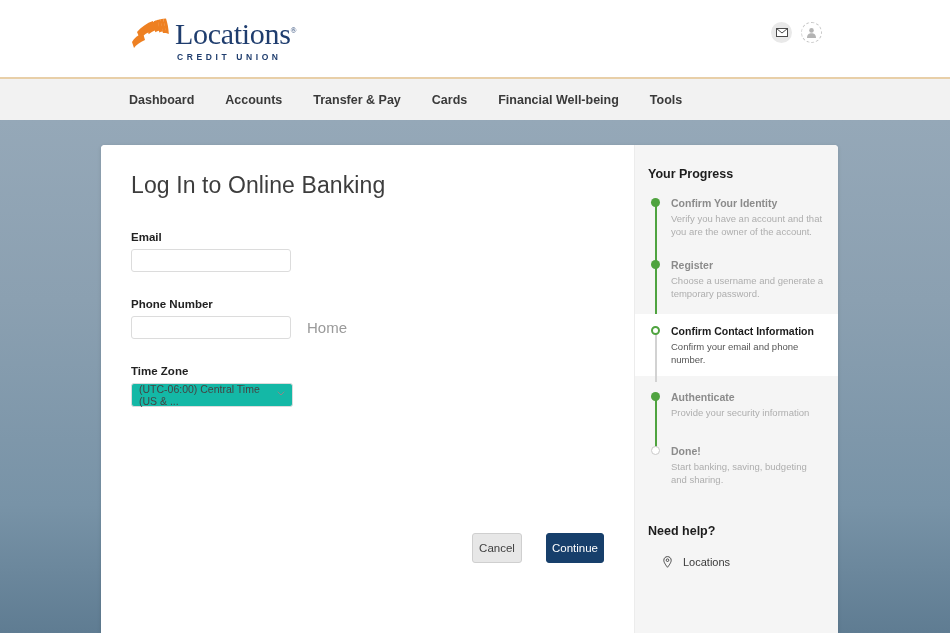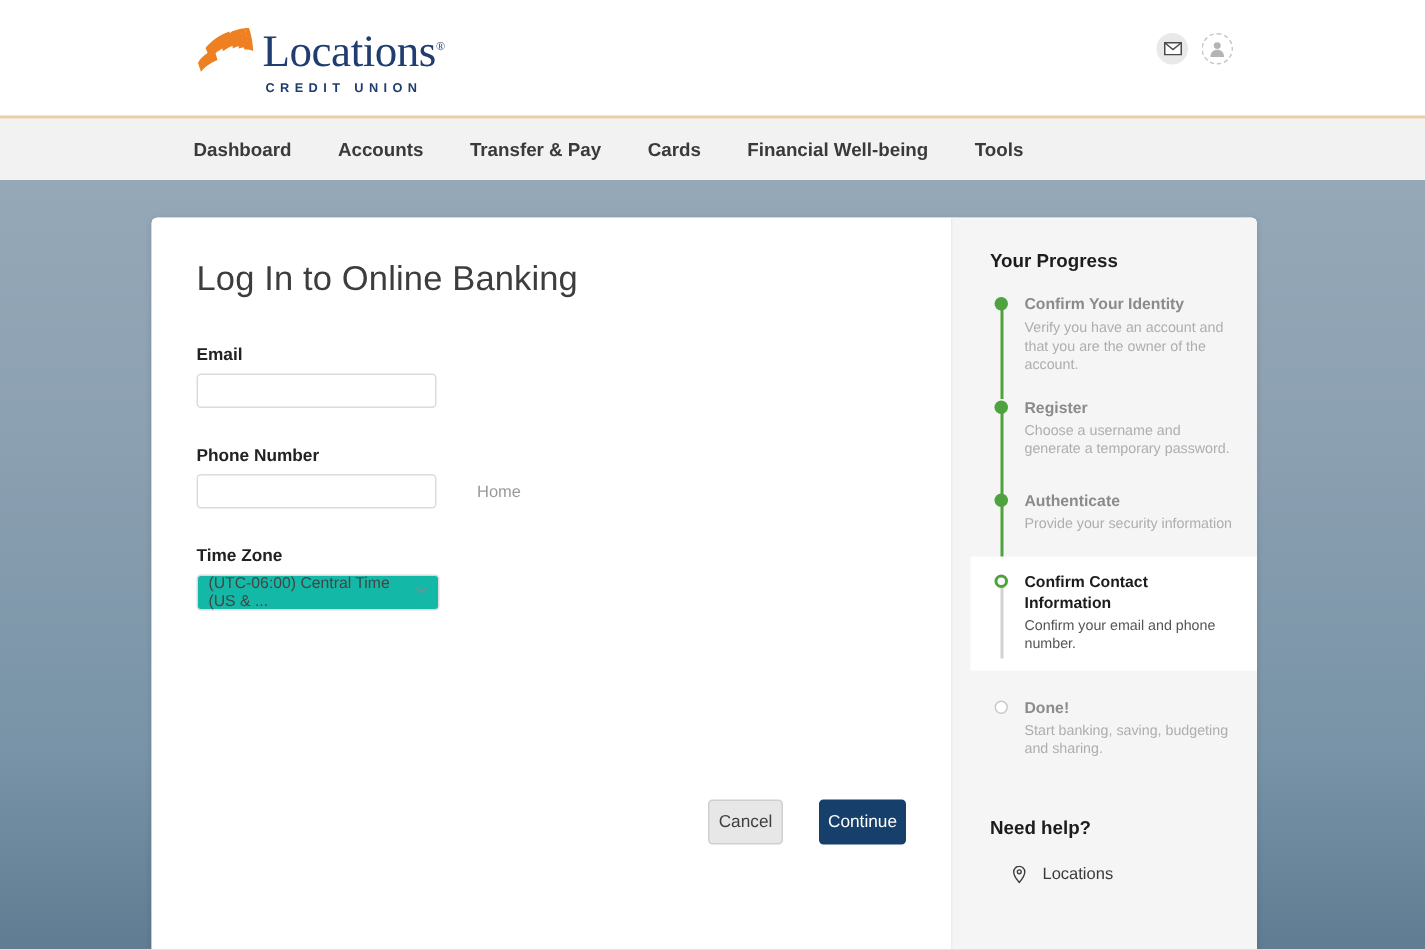--- a/index.html
+++ b/index.html
@@ -89,21 +89,21 @@
   }
   .text-input {
     width: 160px; height: 23px;
     border: 1px solid #dcdcdc; border-radius: 3px;
     background: #fff; font-size: 11.5px; color: #333;
     padding: 0 7px; outline: none;
     font-family: "Liberation Sans", sans-serif;
   }
   .phone-row { display: flex; align-items: center; }
   .phone-type {
-    font-size: 11px; color: #9a9a9a; margin-left: 27px;
+    font-size: 15px; color: #9a9a9a; margin-left: 16px;
   }
   .select-wrap { position: relative; width: 162px; }
   .select-input {
     width: 162px; height: 24px;
     border: 1px solid #dcdcdc; border-radius: 3px;
     background: #14b8a6; font-size: 10.5px; color: #444;
     padding: 0 20px 0 7px; outline: none; appearance: none;
     font-family: "Liberation Sans", sans-serif;
     display:flex; align-items:center;
   }
@@ -128,21 +128,20 @@
   .btn-continue {
     width: 58px; background: #173f6b; color: #ffffff;
     border: 1px solid #173f6b;
   }
 
   
   .rail {
     width: 204px; background: #f5f5f5;
     position: relative; padding-top: 22px;
     border-left: 1px solid #ececec;
-    padding-left: 12px;
   }
   .rail-title {
     font-size: 12.5px; font-weight: bold; color: #1c1c1c;
     padding-left: 13px;
   }
   .steps { margin-top: 15px; position: relative; }
   .step {
     position: relative;
     padding: 0 14px 0 36px;
     min-height: 48px;
@@ -282,32 +281,32 @@
           <div class="step-desc">Verify you have an account and that you are the owner of the account.</div>
         </div>
 
         <div class="step" style="margin-top:14px;">
           <div class="step-line line-green" style="top:8px;height:62px;"></div>
           <div class="step-dot dot-done"></div>
           <div class="step-title">Register</div>
           <div class="step-desc">Choose a username and generate a temporary password.</div>
         </div>
 
+        <div class="step active" style="margin-top:8px;min-height:28px;">
+          <div class="step-line line-gray" style="top:18px;height:50px;"></div>
+          <div class="step-dot dot-current"></div>
+          <div class="step-title">Confirm Contact Information</div>
+          <div class="step-desc">Confirm your email and phone number.</div>
+        </div>
+
         <div class="step" style="margin-top:14px;min-height:36px;">
           <div class="step-line line-green" style="top:8px;height:50px;"></div>
           <div class="step-dot dot-done"></div>
           <div class="step-title">Authenticate</div>
           <div class="step-desc">Provide your security information</div>
-        </div>
-
-        <div class="step active" style="margin-top:8px;min-height:28px;">
-          <div class="step-line line-gray" style="top:18px;height:50px;"></div>
-          <div class="step-dot dot-current"></div>
-          <div class="step-title">Confirm Contact Information</div>
-          <div class="step-desc">Confirm your email and phone number.</div>
         </div>
 
         <div class="step" style="margin-top:18px;">
           <div class="step-dot dot-todo"></div>
           <div class="step-title">Done!</div>
           <div class="step-desc">Start banking, saving, budgeting and sharing.</div>
         </div>
 
       </div>
 

